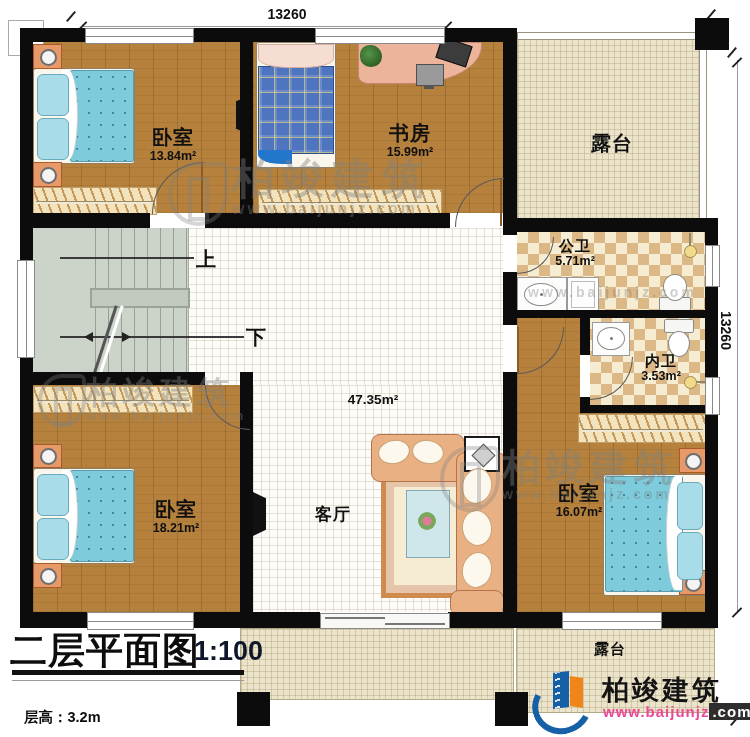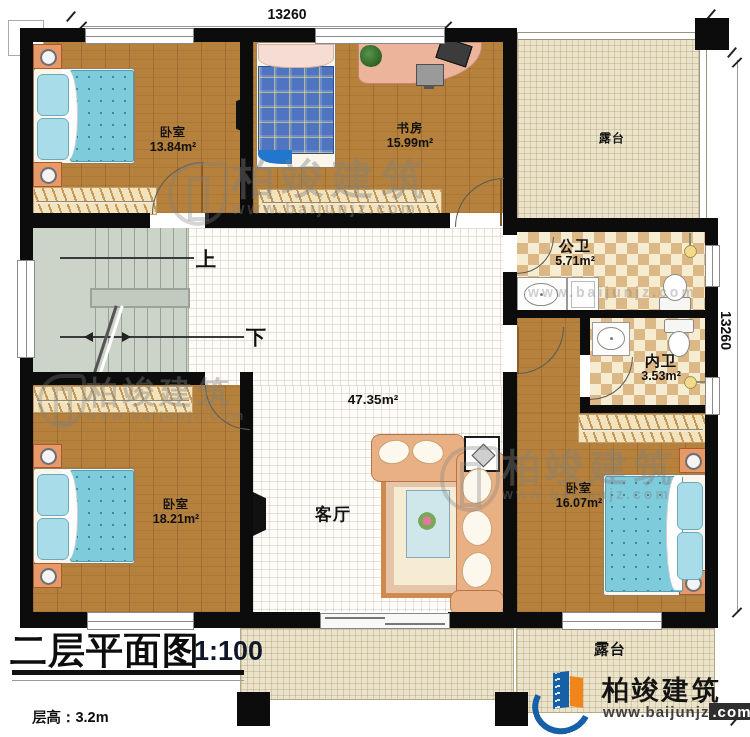--- a/index.html
+++ b/index.html
@@ -25,21 +25,21 @@
     background-size:8px 8px;}
   .grid-beige{position:absolute;z-index:1;background-color:#ece4ca;border:1px solid #b3a987;
     background-image:linear-gradient(rgba(163,151,112,.35) 1px,transparent 1px),linear-gradient(90deg,rgba(163,151,112,.35) 1px,transparent 1px);
     background-size:6px 6px;}
   .tile{position:absolute;z-index:1;background-color:#f6ecd2;
     background-image:conic-gradient(#dcb886 25%,transparent 0 50%,#dcb886 0 75%,transparent 0);
     background-size:22px 22px;}
   .stairs-floor{position:absolute;z-index:1;background:#ccd3c8;border-right:1px solid #aab2a6;}
   
   .room-label{position:absolute;z-index:30;text-align:center;color:#101010;font-weight:bold;line-height:1.15;}
-  .room-label .nm{display:block;font-size:12px;letter-spacing:1px;}
+  .room-label .nm{display:block;font-size:20px;letter-spacing:1px;}
   .room-label .ar{display:block;font-size:12.5px;}
   .small-label{position:absolute;z-index:30;color:#101010;font-weight:bold;font-size:20px;}
   .dim-text{position:absolute;z-index:50;color:#111;font-weight:bold;font-size:14px;text-align:center;}
   .dim-line{position:absolute;background:#999;z-index:5;}
   .tick{position:absolute;width:2px;height:13px;background:#222;transform:rotate(45deg);z-index:6;}
   
   .bedframe{position:absolute;z-index:10;background:#faf6ec;border:1.5px solid #8d8066;border-radius:3px;}
   .pillow{position:absolute;z-index:12;background:#a8dce8;border:1px solid #69abbc;border-radius:6px;}
   .mattress-dots{position:absolute;z-index:11;background-color:#7ecbdc;border:1px solid #5a9cae;border-radius:2px;
     background-image:radial-gradient(#44879c 1.1px,transparent 1.4px);background-size:12px 12px;}
@@ -99,21 +99,21 @@
   .rule-thick{position:absolute;z-index:50;background:#101010;}
   .rule-thin{position:absolute;z-index:50;background:#9a9a9a;}
   .spec-line{position:absolute;z-index:50;font-size:14.5px;font-weight:bold;color:#0d0d0d;}
   
   .logo-swoosh{position:absolute;z-index:50;width:48px;height:44px;border:6px solid transparent;border-bottom-color:#1660a8;border-left-color:#1660a8;border-radius:50%;transform:rotate(-18deg);}
   .logo-bldg-blue{position:absolute;z-index:51;background:#1660a8;transform:skewY(-8deg);
     background-image:repeating-linear-gradient(0deg,rgba(255,255,255,.85) 0 2px,transparent 2px 7px);background-size:5px 100%;background-repeat:no-repeat;background-position:2px 0;}
   .logo-bldg-orange{position:absolute;z-index:51;background:#f08519;transform:skewY(8deg);}
   .logo-company{position:absolute;z-index:50;font-size:27px;font-weight:900;color:#141414;letter-spacing:3px;}
   .logo-web{position:absolute;z-index:50;font-size:15px;font-weight:bold;}
-  .logo-web .w-main{color:#404040;letter-spacing:1px;}
+  .logo-web .w-main{color:#ec4899;letter-spacing:1px;}
   .logo-web .w-suf{background:#2e2e2e;color:#fff;padding:0 3px;letter-spacing:1px;}
   .leader{position:absolute;width:2px;height:13px;background:#222;transform:rotate(40deg);z-index:5;}
   .nw-box{position:absolute;z-index:2;background:#fff;border:1px solid #aaa;}
 </style>
 </head>
 <body>
 
 <div id="plan">
 
   <div class="wood" style="left:33px;top:42px;width:207px;height:171px;"></div>
@@ -328,21 +328,21 @@
     <div class="wm-url" style="font-size:14px;">www.baijunjz.com</div>
   </div>
   <div class="wm" style="left:528px;top:284px;">
     <div class="wm-url" style="font-size:14px;">www.baijunjz.com</div>
   </div>
 
   <div class="title-cn" style="left:10px;top:626px;">二层平面图</div>
   <div class="title-scale" style="left:194px;top:636px;">1:100</div>
   <div class="rule-thick" style="left:12px;top:670px;width:232px;height:5px;"></div>
   <div class="rule-thin" style="left:12px;top:680px;width:232px;height:1px;"></div>
-  <div class="spec-line" style="left:32px;top:708px;">
+  <div class="spec-line" style="left:24px;top:708px;">
     <span>层高：</span><span>3.2m</span>
   </div>
 
   <div class="logo-swoosh" style="left:532px;top:678px;"></div>
   <div class="logo-bldg-blue" style="left:553px;top:672px;width:16px;height:36px;"></div>
   <div class="logo-bldg-orange" style="left:570px;top:677px;width:13px;height:30px;"></div>
   <div class="logo-company" style="left:602px;top:672px;">柏竣建筑</div>
   <div class="logo-web" style="left:603px;top:703px;">
     <span class="w-main">www.baijunjz</span><span class="w-suf">.com</span>
   </div>

